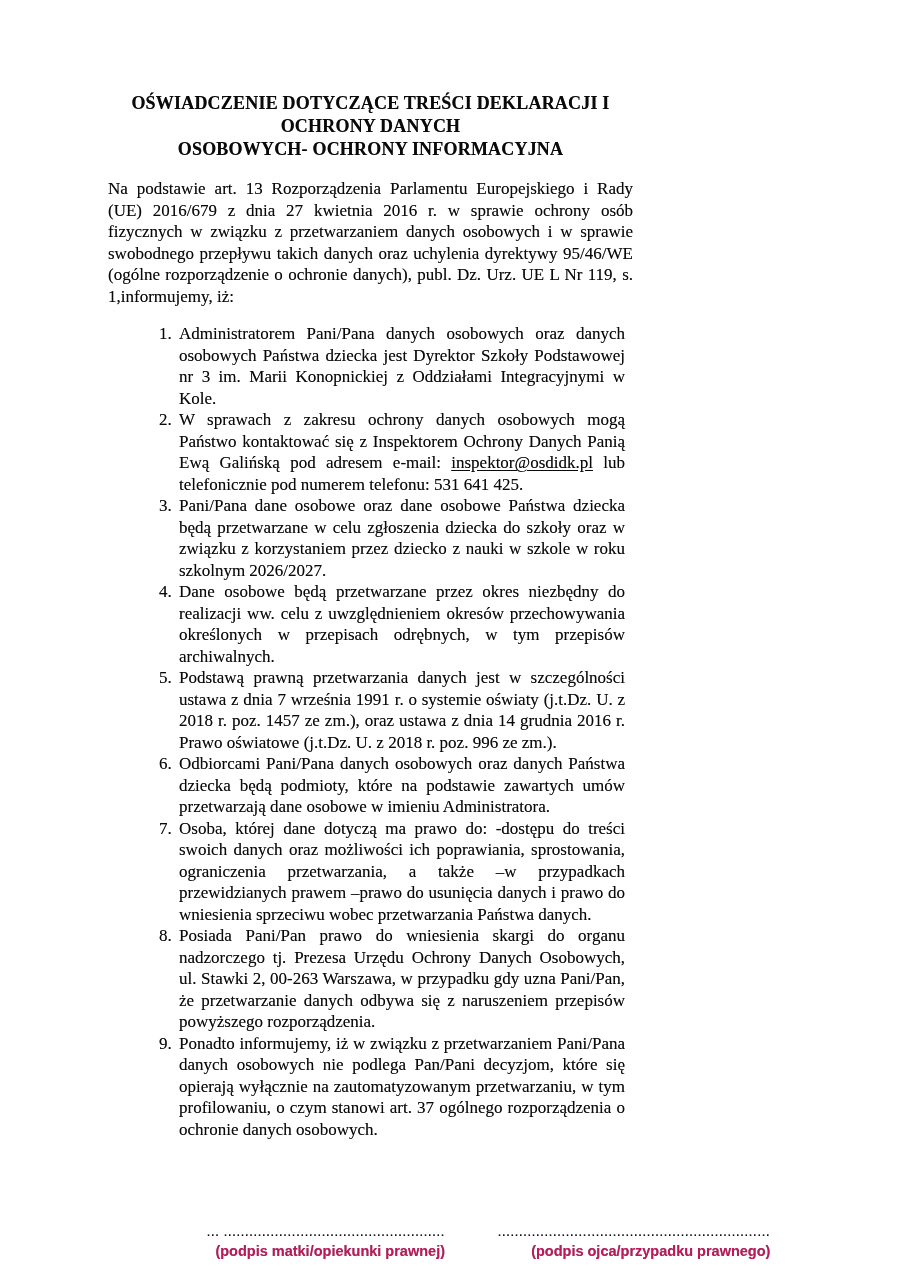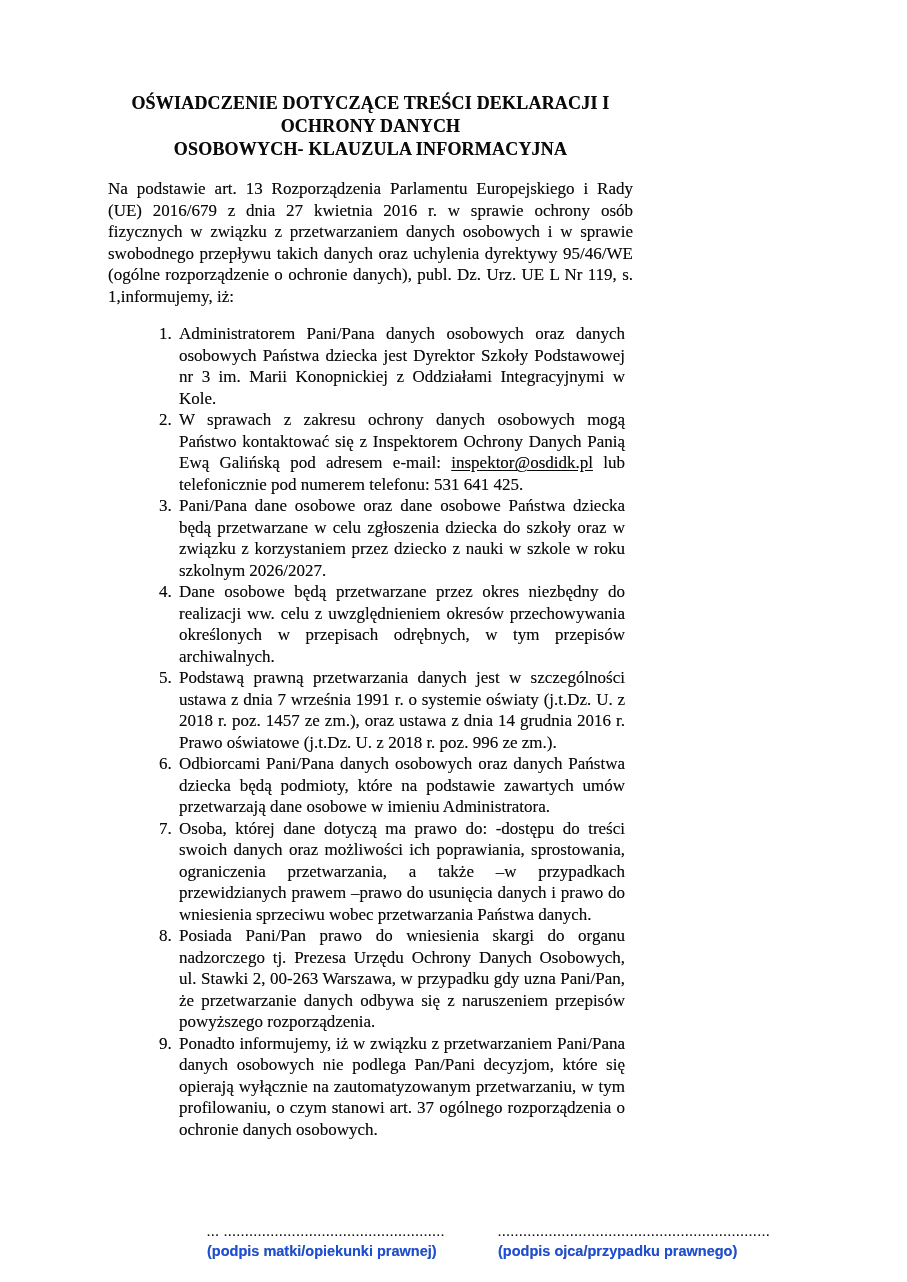--- a/index.html
+++ b/index.html
@@ -68,33 +68,33 @@
     overflow: hidden;
     height: 13px;
     color: #111111;
   }
   .sig-caption {
     margin-top: 3px;
     font-family: "Liberation Sans", sans-serif;
     font-weight: bold;
     font-size: 14.5px;
     line-height: 18px;
-    text-align: left;
-    color: #1d4ed8;
+    text-align: right;
+    color: #be185d;
     text-shadow: 0 0 0.4px rgba(0,0,0,0.4);
   }
 </style>
 </head>
 <body>
 
 <div class="page">
 
   <h1 class="doc-title">
     <span>OŚWIADCZENIE DOTYCZĄCE TREŚCI DEKLARACJI I OCHRONY DANYCH</span><br>
-    <span>OSOBOWYCH- KLAUZULA INFORMACYJNA</span>
+    <span>OSOBOWYCH- OCHRONY INFORMACYJNA</span>
   </h1>
 
   <p class="intro">Na podstawie art. 13 Rozporządzenia Parlamentu Europejskiego i Rady (UE) 2016/679 z dnia 27 kwietnia 2016 r. w sprawie ochrony osób fizycznych w związku z przetwarzaniem danych osobowych i w sprawie swobodnego przepływu takich danych oraz uchylenia dyrektywy 95/46/WE (ogólne rozporządzenie o ochronie danych), publ. Dz. Urz. UE L Nr 119, s. 1,informujemy, iż:</p>
 
   <ol class="info-list">
     <li>Administratorem Pani/Pana danych osobowych oraz danych osobowych Państwa dziecka jest Dyrektor Szkoły Podstawowej nr 3 im. Marii Konopnickiej z Oddziałami Integracyjnymi w Kole.</li>
     <li><span>W sprawach z zakresu ochrony danych osobowych mogą Państwo kontaktować się z Inspektorem Ochrony Danych Panią Ewą Galińską pod adresem e-mail: </span><span class="email">inspektor@osdidk.pl</span><span> lub telefonicznie pod numerem telefonu: 531 641 425.</span></li>
     <li>Pani/Pana dane osobowe oraz dane osobowe Państwa dziecka będą przetwarzane w celu zgłoszenia dziecka do szkoły oraz w związku z korzystaniem przez dziecko z nauki w szkole w roku szkolnym 2026/2027.</li>
     <li>Dane osobowe będą przetwarzane przez okres niezbędny do realizacji ww. celu z uwzględnieniem okresów przechowywania określonych w przepisach odrębnych, w tym przepisów archiwalnych.</li>
     <li>Podstawą prawną przetwarzania danych jest w szczególności ustawa z dnia 7 września 1991 r. o systemie oświaty (j.t.Dz. U. z 2018 r. poz. 1457 ze zm.), oraz ustawa z dnia 14 grudnia 2016 r. Prawo oświatowe (j.t.Dz. U. z 2018 r. poz. 996 ze zm.).</li>

